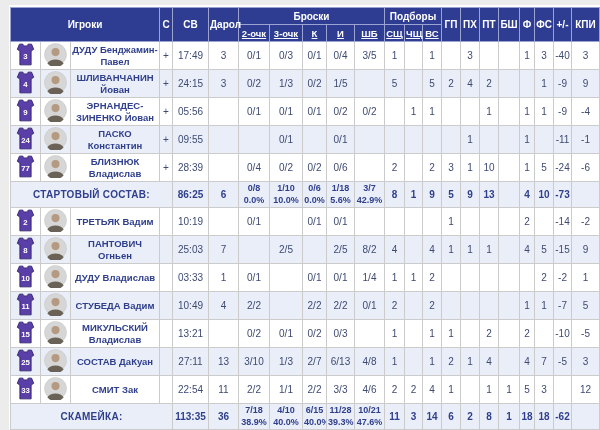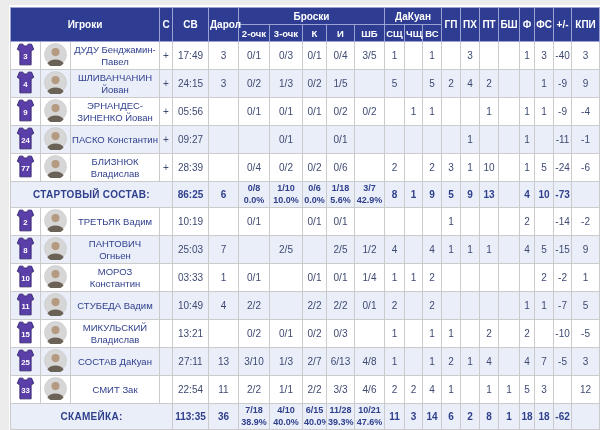--- a/index.html
+++ b/index.html
@@ -11,30 +11,30 @@
   .left-strip{position:absolute;left:0;top:0;width:9px;height:430px;background:#ececec;}
   table.stats{
     position:absolute;left:10px;top:7px;width:589px;
     border-collapse:collapse;table-layout:fixed;background:#fff;
   }
   th{
     background:#2e3d92;color:#ffffff;font-weight:bold;font-size:10px;
     border:1px solid #9aa3d2;padding:0 1px;text-align:center;vertical-align:middle;
   }
   thead tr{height:17px;}
-  th.sub{font-size:9.5px;}
+  th.sub{font-size:9.5px;text-decoration:underline;}
   td{
     border:1px solid #cbcbcb;font-size:10px;color:#3e4a72;
     text-align:center;vertical-align:middle;padding:0 1px;overflow:hidden;
     background:#ffffff;height:25px;
   }
   tr.alt td{background:#e9eef9;}
   td.jersey-cell,td.photo-cell{padding:1px 0;}
   td.name{
-    font-weight:normal;color:#2f3f8c;font-size:9.5px;line-height:1.2;
+    font-weight:bold;color:#2f3f8c;font-size:9.5px;line-height:1.2;
   }
   td.starter{font-size:10px;color:#3e4a72;}
   td.pct{white-space:pre-line;font-size:9px;line-height:1.3;font-weight:bold;color:#33406e;}
   tr.total td{font-weight:bold;color:#2f3f8c;}
   td.total-label{font-size:10px;letter-spacing:.3px;font-weight:bold;color:#2f3f8c;text-align:center;}
   tr.coach td{height:24px;}
   td.coach-label{font-weight:bold;color:#2f3f8c;font-size:10px;}
   td.coach-rest{border-top:1px solid #cbcbcb;border-bottom:none;border-right:none;}
   .avatar-wrap{display:inline-block;width:23px;height:23px;line-height:0;}
 </style>
@@ -69,21 +69,21 @@
       <col style="width:18px">
     <col style="width:28px">
   </colgroup>
   <thead id="stats-head">
       <tr>
         <th colspan="3" rowspan="2">Игроки</th>
         <th rowspan="2">С</th>
         <th rowspan="2">СВ</th>
         <th rowspan="2">Дарол</th>
         <th colspan="5">Броски</th>
-        <th colspan="3">ДаКуан</th>
+        <th colspan="3">Подборы</th>
         <th rowspan="2">ГП</th>
         <th rowspan="2">ПХ</th>
         <th rowspan="2">ПТ</th>
         <th rowspan="2">БШ</th>
         <th rowspan="2">Ф</th>
         <th rowspan="2">ФС</th>
         <th rowspan="2">+/-</th>
         <th rowspan="2">КПИ</th>
       </tr>
       <tr>
@@ -196,21 +196,21 @@
             <path d="M4 1 L8 1 C8 3.8 14 3.8 14 1 L18 1 L20.5 7 L17.5 9 L17.5 25 L4.5 25 L4.5 9 L1.5 7 Z" fill="#5b3fa8" stroke="#2e2168" stroke-width="1"></path>
             <text x="11" y="18" text-anchor="middle" font-size="9" font-weight="bold" fill="#ffffff" font-family="Liberation Sans, sans-serif">24</text>
           </svg></td>
         <td class="photo-cell"><span class="avatar-wrap"><svg viewBox="0 0 24 24" width="23" height="23">
               <circle cx="12" cy="12" r="11.5" fill="#d6d6d6" stroke="#c2c2c2" stroke-width="0.5"></circle>
               <circle cx="12" cy="9.5" r="4.2" fill="#b59a82"></circle>
               <path d="M3.5 21.5 C6 15.8 18 15.8 20.5 21.5 A 11.5 11.5 0 0 1 3.5 21.5 Z" fill="#6b6257"></path>
             </svg></span></td>
         <td class="name">ПАСКО Константин</td>
         <td class="starter">+</td>
-        <td>09:27</td>
+        <td>09:55</td>
         <td></td>
         <td></td>
         <td>0/1</td>
         <td></td>
         <td>0/1</td>
         <td></td>
         <td></td>
         <td></td>
         <td></td>
         <td></td>
@@ -321,21 +321,21 @@
               <path d="M3.5 21.5 C6 15.8 18 15.8 20.5 21.5 A 11.5 11.5 0 0 1 3.5 21.5 Z" fill="#6b6257"></path>
             </svg></span></td>
         <td class="name">ПАНТОВИЧ Огньен</td>
         <td class="starter"></td>
         <td>25:03</td>
         <td>7</td>
         <td></td>
         <td>2/5</td>
         <td></td>
         <td>2/5</td>
-        <td>1/2</td>
+        <td>8/2</td>
         <td>4</td>
         <td></td>
         <td>4</td>
         <td>1</td>
         <td>1</td>
         <td>1</td>
         <td></td>
         <td>4</td>
         <td>5</td>
         <td>-15</td>
@@ -344,21 +344,21 @@
       <tr>
         <td class="jersey-cell"><svg viewBox="0 0 22 26" width="19" height="23">
             <path d="M4 1 L8 1 C8 3.8 14 3.8 14 1 L18 1 L20.5 7 L17.5 9 L17.5 25 L4.5 25 L4.5 9 L1.5 7 Z" fill="#5b3fa8" stroke="#2e2168" stroke-width="1"></path>
             <text x="11" y="18" text-anchor="middle" font-size="9" font-weight="bold" fill="#ffffff" font-family="Liberation Sans, sans-serif">10</text>
           </svg></td>
         <td class="photo-cell"><span class="avatar-wrap"><svg viewBox="0 0 24 24" width="23" height="23">
               <circle cx="12" cy="12" r="11.5" fill="#d6d6d6" stroke="#c2c2c2" stroke-width="0.5"></circle>
               <circle cx="12" cy="9.5" r="4.2" fill="#b59a82"></circle>
               <path d="M3.5 21.5 C6 15.8 18 15.8 20.5 21.5 A 11.5 11.5 0 0 1 3.5 21.5 Z" fill="#6b6257"></path>
             </svg></span></td>
-        <td class="name">МОРОЗ Константин</td>
+        <td class="name">ДУДУ Владислав</td>
         <td class="starter"></td>
         <td>03:33</td>
         <td>1</td>
         <td>0/1</td>
         <td></td>
         <td>0/1</td>
         <td>0/1</td>
         <td>1/4</td>
         <td>1</td>
         <td>1</td>

